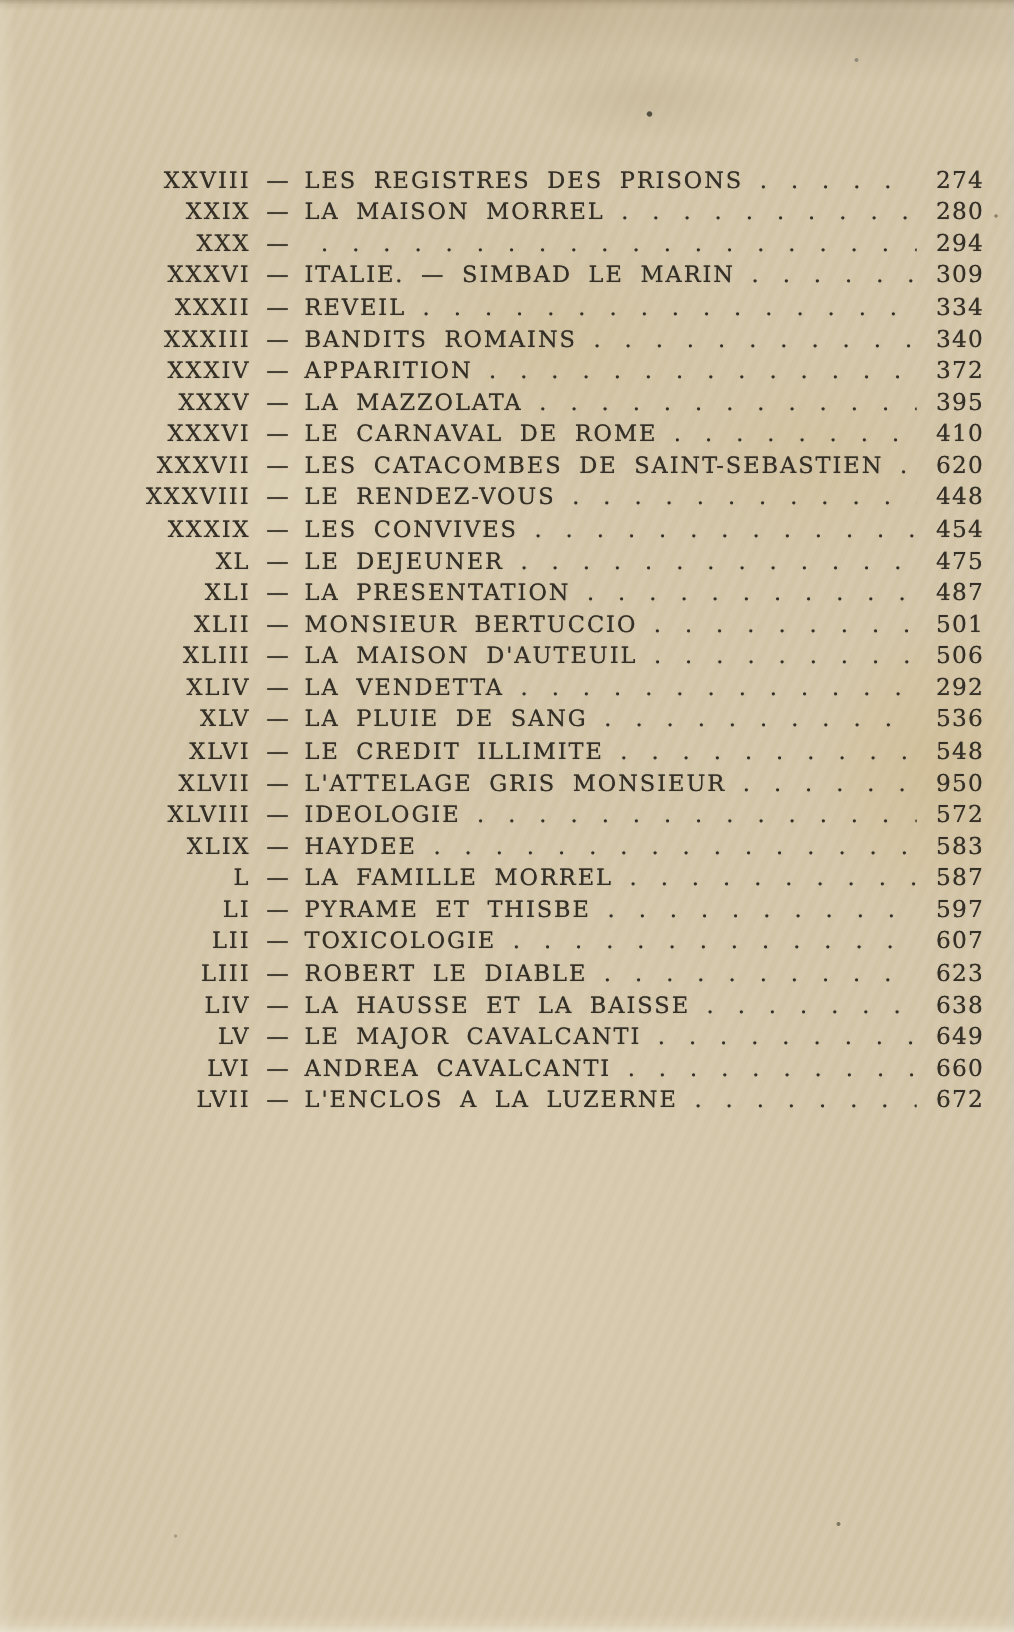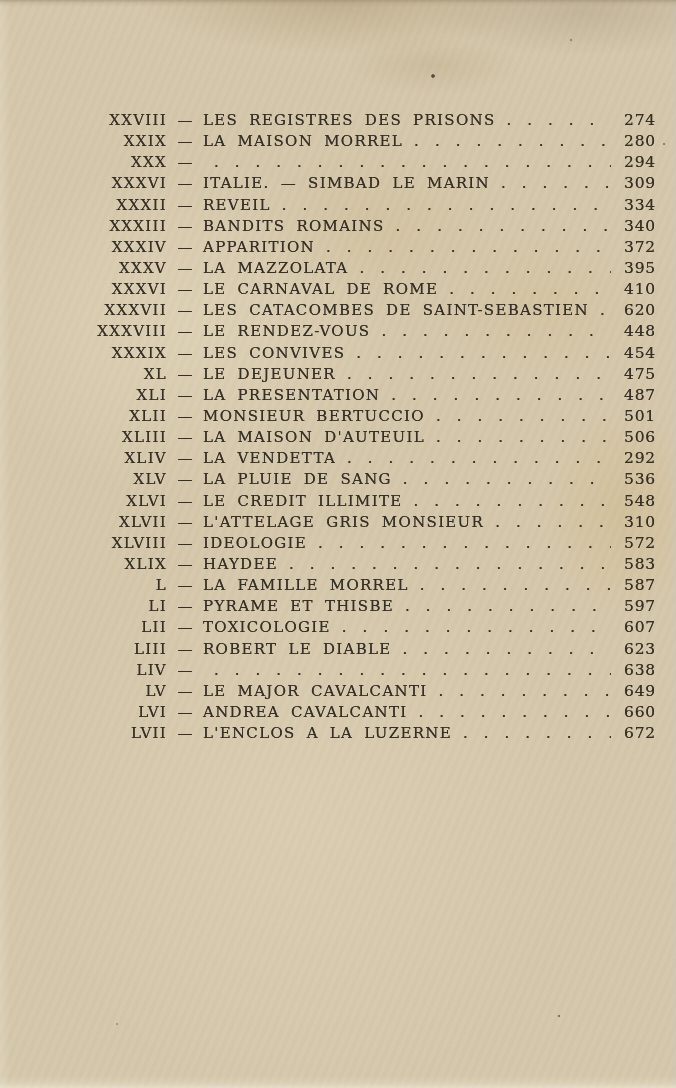--- a/index.html
+++ b/index.html
@@ -243,21 +243,21 @@
     <span class="title">LE CREDIT ILLIMITE</span>
     <span class="dots" aria-hidden="true">........................................</span>
     <span class="pagenum">548</span>
   </div>
 
   <div class="row">
     <span class="roman">XLVII</span>
     <span class="dash">—</span>
     <span class="title">L'ATTELAGE GRIS MONSIEUR</span>
     <span class="dots" aria-hidden="true">........................................</span>
-    <span class="pagenum">310</span>
+    <span class="pagenum">950</span>
   </div>
 
   <div class="row">
     <span class="roman">XLVIII</span>
     <span class="dash">—</span>
     <span class="title">IDEOLOGIE</span>
     <span class="dots" aria-hidden="true">........................................</span>
     <span class="pagenum">572</span>
   </div>
 
@@ -297,20 +297,21 @@
     <span class="roman">LIII</span>
     <span class="dash">—</span>
     <span class="title">ROBERT LE DIABLE</span>
     <span class="dots" aria-hidden="true">........................................</span>
     <span class="pagenum">623</span>
   </div>
 
   <div class="row">
     <span class="roman">LIV</span>
     <span class="dash">—</span>
+    <span class="title">LA HAUSSE ET LA BAISSE</span>
     <span class="dots" aria-hidden="true">........................................</span>
     <span class="pagenum">638</span>
   </div>
 
   <div class="row">
     <span class="roman">LV</span>
     <span class="dash">—</span>
     <span class="title">LE MAJOR CAVALCANTI</span>
     <span class="dots" aria-hidden="true">........................................</span>
     <span class="pagenum">649</span>

